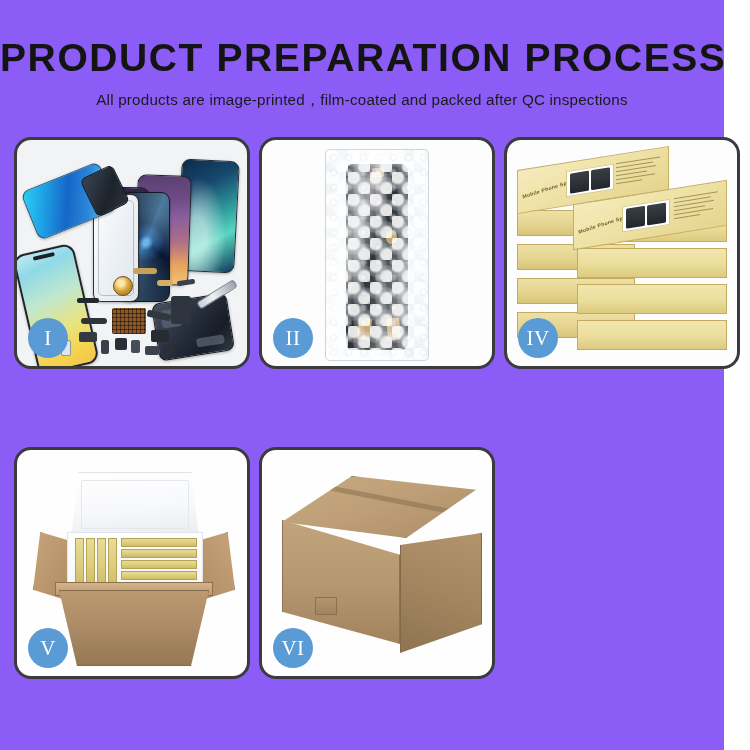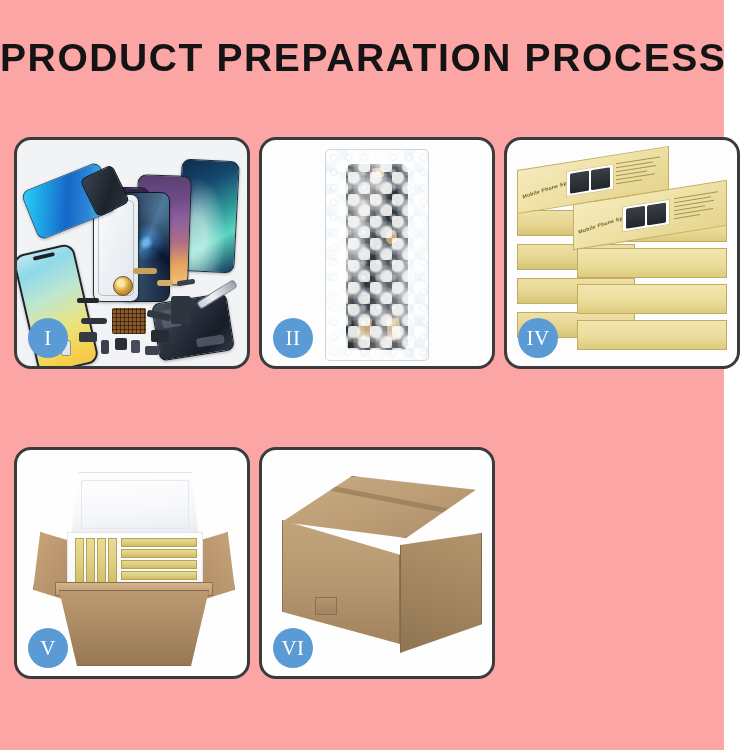--- a/index.html
+++ b/index.html
@@ -10,21 +10,21 @@
     height: 750px;
     background: #ffffff;
     font-family: "Liberation Sans", sans-serif;
     overflow: hidden;
   }
 
   #page {
     position: relative;
     width: 724px;
     height: 750px;
-    background: #fca5a5;
+    background: #8b5cf6;
   }
 
   
   .header {
     padding-top: 38px;
     text-align: center;
   }
   .title {
     font-size: 39px;
     font-weight: 700;
@@ -645,20 +645,21 @@
   .c6-tab2 { left: 32px; top: 148px; width: 22px; height: 18px; }
 
 </style>
 </head>
 <body>
 
 <div id="page">
 
   <div class="header">
     <div class="title">PRODUCT PREPARATION PROCESS</div>
+    <div class="subtitle">All products are image-printed，film-coated and packed after QC inspections</div>
   </div>
 
   <div class="grid">
 
     <div class="card c1">
       <div class="card-media c1-inner">
         <div class="phone ph-r1"></div>
         <div class="phone ph-r2"></div>
         <div class="phone ph-r3"></div>
         <div class="phone ph-c"></div>

